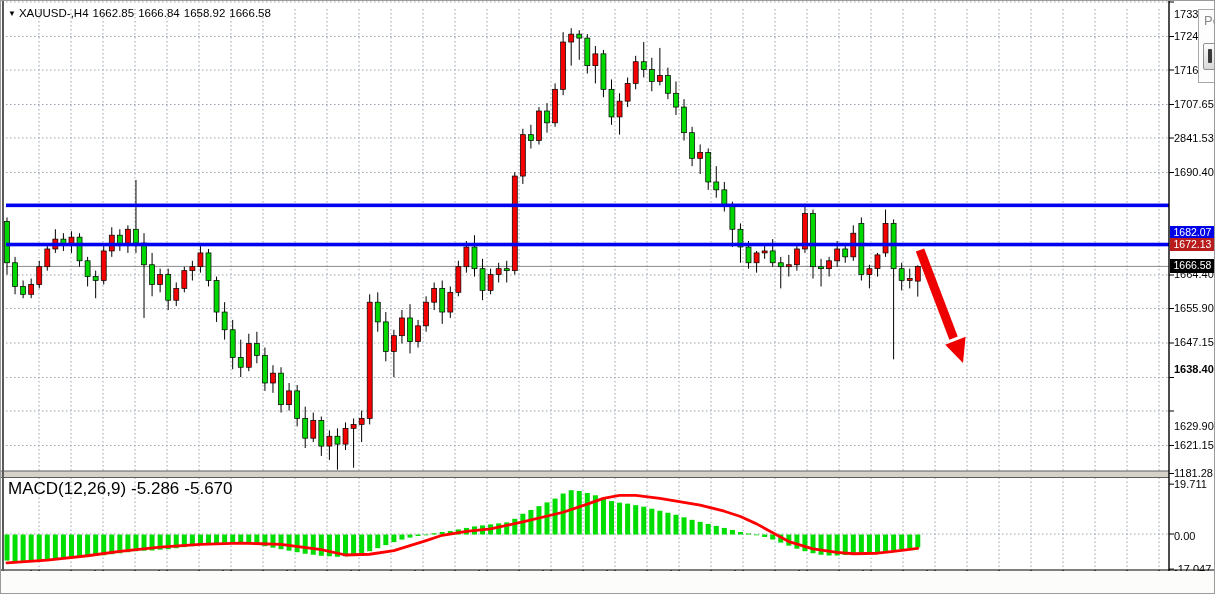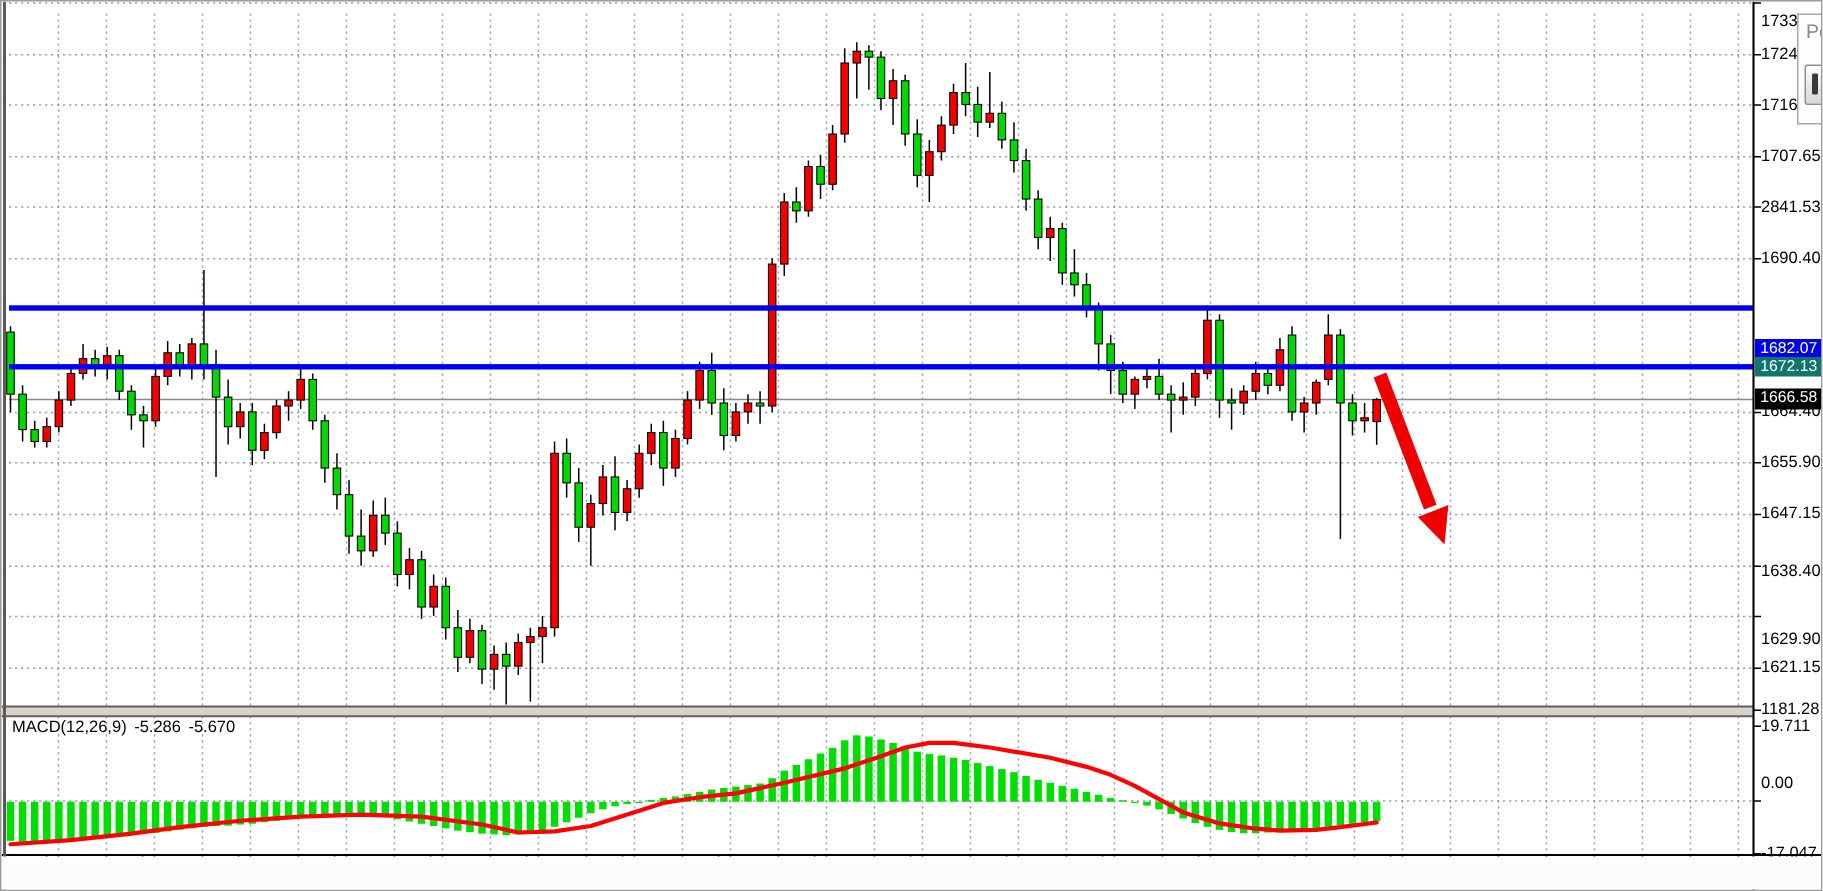--- a/index.html
+++ b/index.html
@@ -7,21 +7,21 @@
     font-family:"Liberation Sans",sans-serif;overflow:hidden;border:1px solid #9a9a9a;box-sizing:border-box;}
   #chart-svg{position:absolute;left:0;top:0;}
   .mlbl{position:absolute;left:1173px;font-size:11px;color:#000;white-space:nowrap;line-height:13px;}
   .badge{position:absolute;left:1168.5px;width:46px;height:13.5px;color:#fff;font-size:10.5px;
     line-height:13.5px;padding-left:4px;box-sizing:border-box;font-family:"Liberation Sans",sans-serif;}
   .dlbl{position:absolute;top:573px;font-size:11px;color:#000;transform:translateX(-50%);white-space:nowrap;}
   .dlbl.first{transform:none;}
   .title{position:absolute;left:7px;top:6px;font-size:11.5px;color:#000;z-index:3;}
   .title .tri{font-size:8px;vertical-align:1px;margin-right:3px;}
   .title span{margin-right:4px;}
-  .macdlbl{position:absolute;left:7px;top:478px;font-size:11px;color:#000;z-index:3;}
+  .macdlbl{position:absolute;left:7px;top:478px;font-size:17px;color:#000;z-index:3;}
   .macdlbl span{margin-right:5px;}
   .popup{position:absolute;left:1197px;top:8px;width:18px;height:74px;background:#fdfdfd;
     border:1px solid #a8a8a8;border-right:none;z-index:6;box-sizing:border-box;overflow:hidden;}
   .popup-text{color:#8a8a8a;font-size:13px;padding:3px 0 0 5px;}
   .popup-btn{position:absolute;left:4px;top:33px;width:13px;height:27px;
     background:linear-gradient(#fcfcfc,#d8d8d8);border:1px solid #8f8f8f;border-radius:2px;box-sizing:border-box;}
   .popup-btn-glyph{position:absolute;left:4px;top:5px;width:4px;height:14px;background:#3a3a3a;border-radius:1px;}
   .axis-strip{position:absolute;left:0;top:570px;width:1215px;height:24px;background:#fcfcfb;}
 </style>
 </head>
@@ -557,47 +557,50 @@
   <div id="labels-layer">
       <div class="mlbl" style="top: 6.5px;">1733.65</div>
       <div class="mlbl" style="top: 29.0026px;">1724.90</div>
       <div class="mlbl" style="top: 62.5096px;">1716.40</div>
       <div class="mlbl" style="top: 97.0021px;">1707.65</div>
       <div class="mlbl" style="top: 130.509px;">2841.53</div>
       <div class="mlbl" style="top: 165.002px;">1690.40</div>
       <div class="mlbl" style="top: 267.494px;">1664.40</div>
       <div class="mlbl" style="top: 301.001px;">1655.90</div>
       <div class="mlbl" style="top: 335.493px;">1647.15</div>
-      <div class="mlbl" style="top: 374px;">1638.40</div>
+      <div class="mlbl" style="top: 362px; font-weight: bold;">1638.40</div>
       <div class="mlbl" style="top: 403.493px; margin-top: 16px;">1629.90</div>
       <div class="mlbl" style="top: 437.985px;">1621.15</div>
       <div class="mlbl" style="top: 466px;">1181.28</div>
       <div class="mlbl" style="top: 476.631px;">19.711</div>
-      <div class="mlbl" style="top: 515px;">0.00</div>
+      <div class="mlbl" style="top: 529px;">0.00</div>
       <div class="mlbl" style="top: 561.637px;">-17.047</div>
       <div class="dlbl first" style="left: 2px;">19 Sep 2022</div>
       <div class="dlbl" style="left: 94px;">20 Sep 08:00</div>
       <div class="dlbl" style="left: 158px;">21 Sep 16:00</div>
       <div class="dlbl" style="left: 222px;">23 Sep 00:00</div>
       <div class="dlbl" style="left: 286px;">26 Sep 08:00</div>
       <div class="dlbl" style="left: 350px;">27 Sep 16:00</div>
       <div class="dlbl" style="left: 414px;">29 Sep 00:00</div>
       <div class="dlbl" style="left: 478px;">30 Sep 08:00</div>
       <div class="dlbl" style="left: 542px;">3 Oct 16:00</div>
       <div class="dlbl" style="left: 606px;">5 Oct 00:00</div>
       <div class="dlbl" style="left: 670px;">6 Oct 08:00</div>
       <div class="dlbl" style="left: 734px;">7 Oct 16:00</div>
       <div class="dlbl" style="left: 798px;">11 Oct 00:00</div>
       <div class="dlbl" style="left: 862px;">12 Oct 08:00</div>
       <div class="dlbl" style="left: 926px;">13 Oct 16:00</div>
       <div class="badge" style="background: rgb(0, 0, 232); top: 197.338px; margin-top: 28px;">1682.07</div>
-      <div class="badge" style="background: #0f766e; top: 236.522px;">1672.13</div>
+      <div class="badge" style="background: #b91c1c; top: 236.522px;">1672.13</div>
       <div class="badge" style="background: rgb(0, 0, 0); top: 258.4px;">1666.58</div>
     </div>
 
+  <div class="title">
+    <span class="tri">▼</span><span>XAUUSD-,H4</span><span>1662.85</span><span>1666.84</span><span>1658.92</span><span>1666.58</span>
+  </div>
 
   <div class="macdlbl">
     <span>MACD(12,26,9)</span><span>-5.286</span><span>-5.670</span>
   </div>
 
   <div class="axis-strip" style="z-index:0;"></div>
 
   <div class="popup">
     <div class="popup-text">Po</div>
     <div class="popup-btn">

